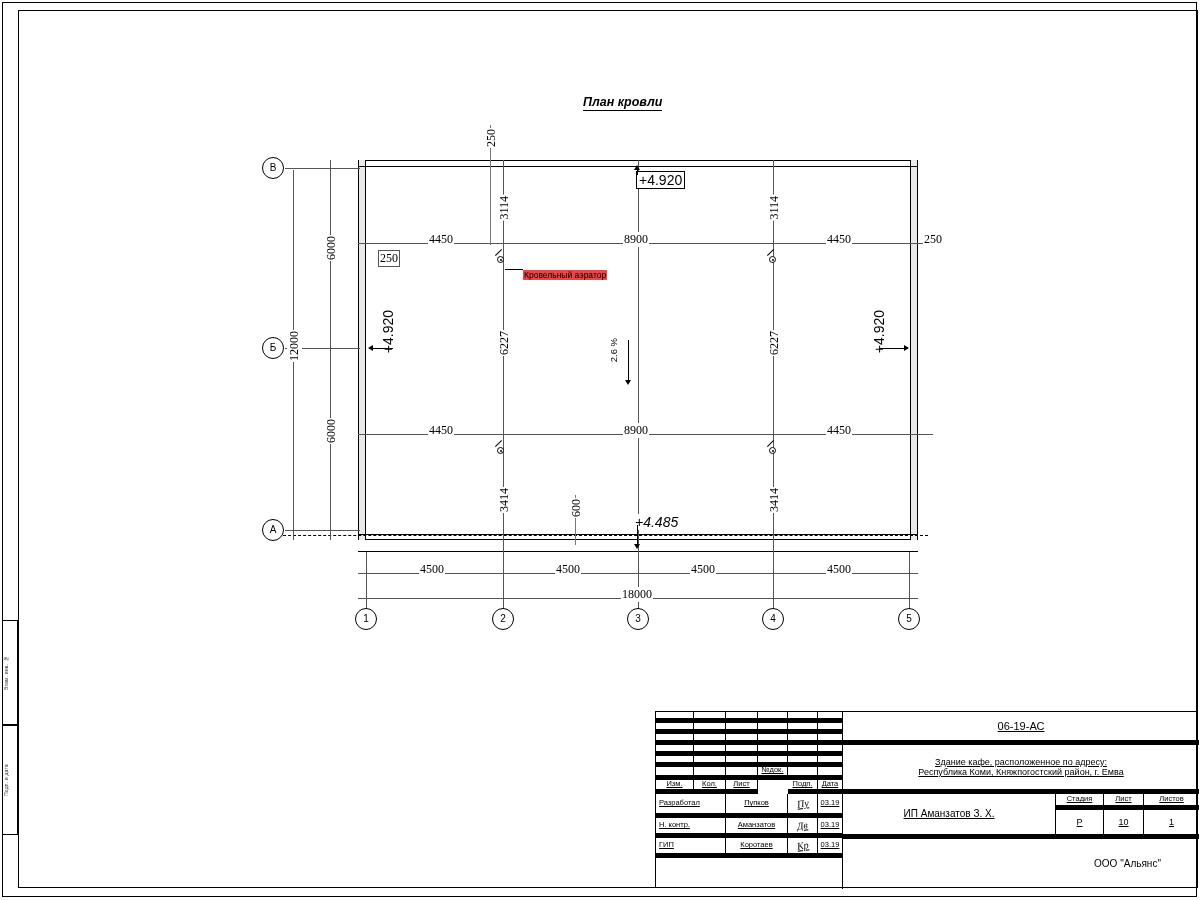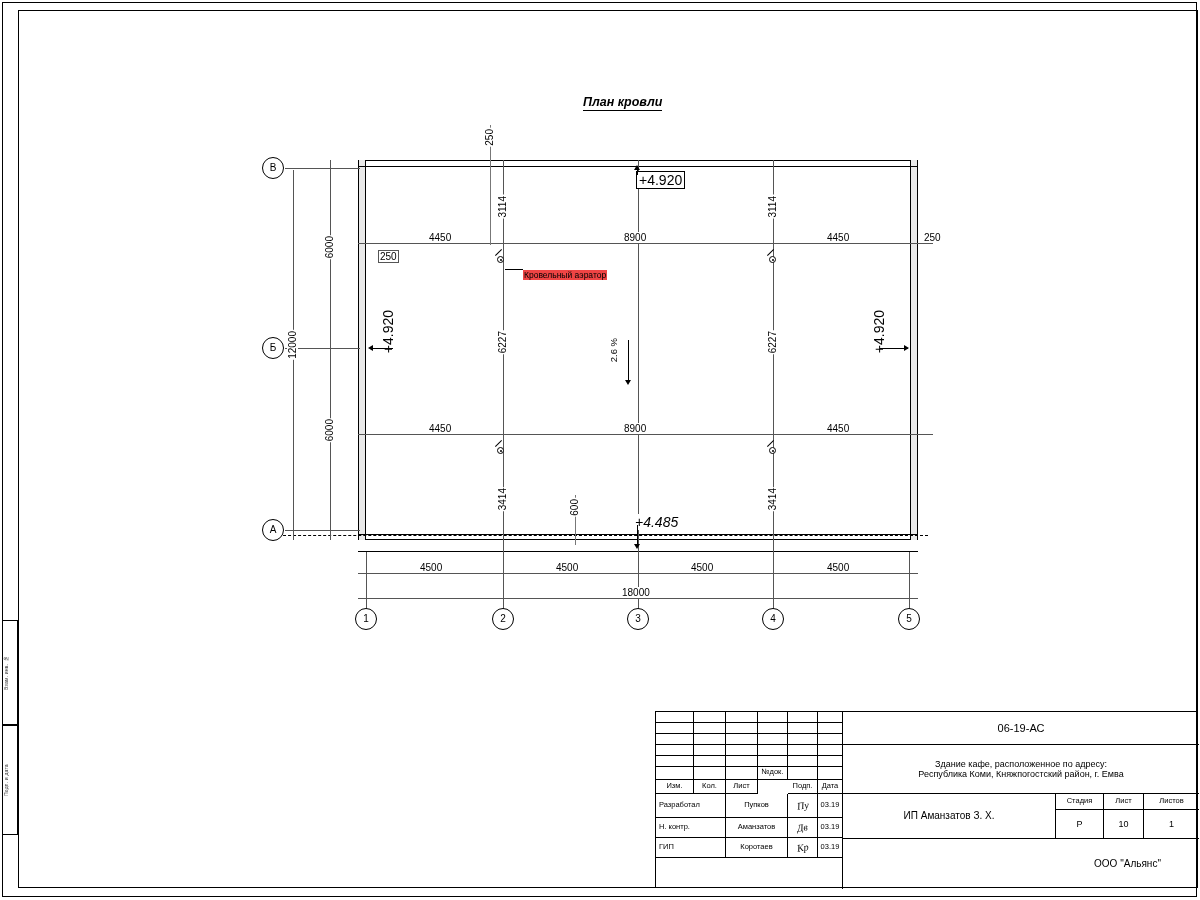--- a/index.html
+++ b/index.html
@@ -96,25 +96,26 @@
     border: 1px solid #000;
     border-radius: 50%;
     box-sizing: border-box;
     font-size: 10px;
     line-height: 20px;
     text-align: center;
     background: #fff;
   }
   .dim-label {
     position: absolute;
-    font-size: 10px;
+    font-size: 12px;
     color: #000;
     background: #fff;
     padding: 0 1px;
     white-space: nowrap;
+    font-family: Liberation Serif, serif;
   }
   .dim-label.vert {
     writing-mode: vertical-rl;
     transform: rotate(180deg);
     padding: 1px 0;
   }
   .note {
     position: absolute;
     font-size: 8.5px;
     white-space: nowrap;
@@ -206,21 +207,21 @@
     box-sizing: border-box;
     display: flex;
     align-items: center;
     justify-content: center;
     text-align: center;
     overflow: hidden;
     white-space: nowrap;
     line-height: 1.12;
   }
   .stamp .b-r { border-right: 1px solid #000; }
-  .stamp .b-b { border-bottom: 1px solid #000000; }
+  .stamp .b-b { border-bottom: 5px solid #000000; text-decoration: underline; }
   .stamp .small { font-size: 7.5px; }
   .stamp .left { justify-content: flex-start; padding-left: 3px; }
   .sig {
     font-family: "Liberation Serif", serif;
     font-style: italic;
     font-size: 10px;
     transform: rotate(-8deg);
   }
   .multiline {
     white-space: normal;

